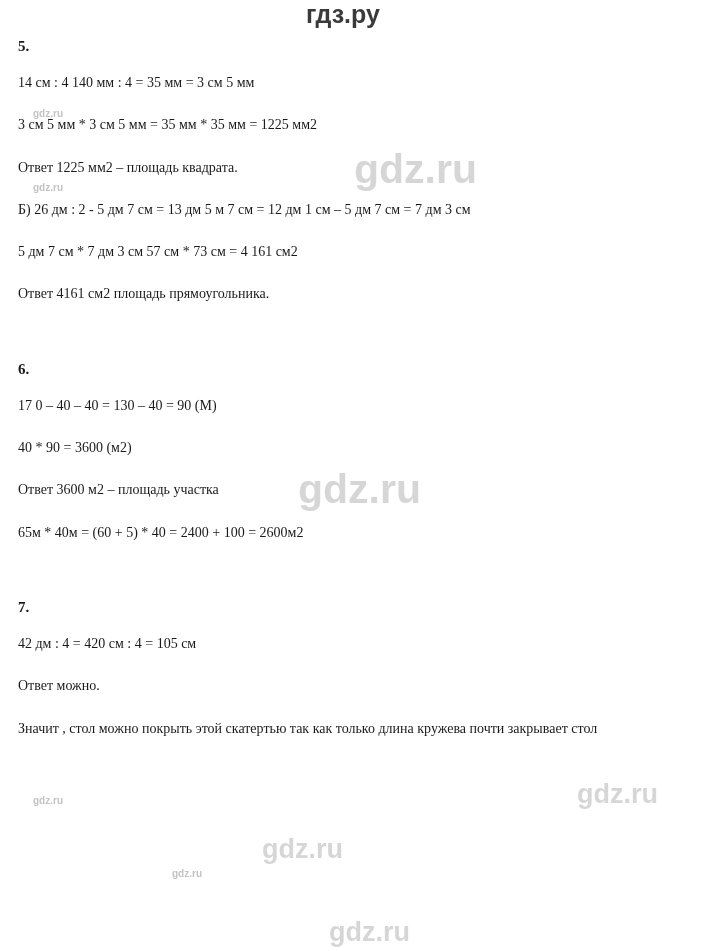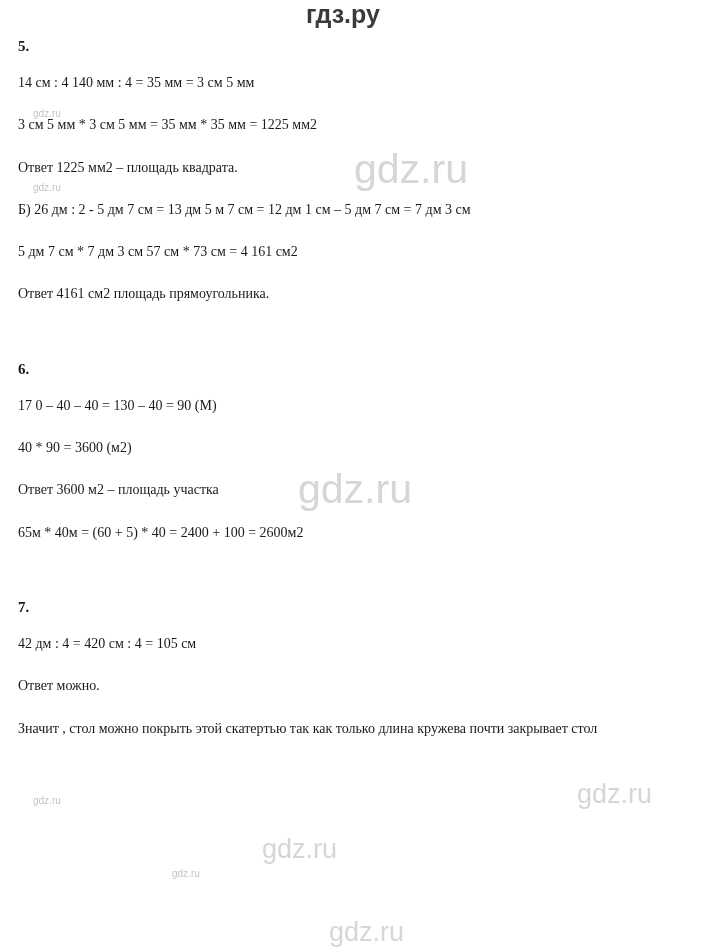--- a/index.html
+++ b/index.html
@@ -57,21 +57,21 @@
   .line.tight {
     margin-bottom: 20px;
   }
   .spacer-lg {
     height: 34px;
   }
   
   .wm {
     position: absolute;
     font-family: "Liberation Sans", sans-serif;
-    font-weight: normal;
+    font-weight: bold;
     color: #c9c9c9;
     opacity: 0.85;
     pointer-events: none;
     user-select: none;
     white-space: nowrap;
   }
   .wm-big {
     font-size: 41px;
     color: #cfcfcf;
   }

